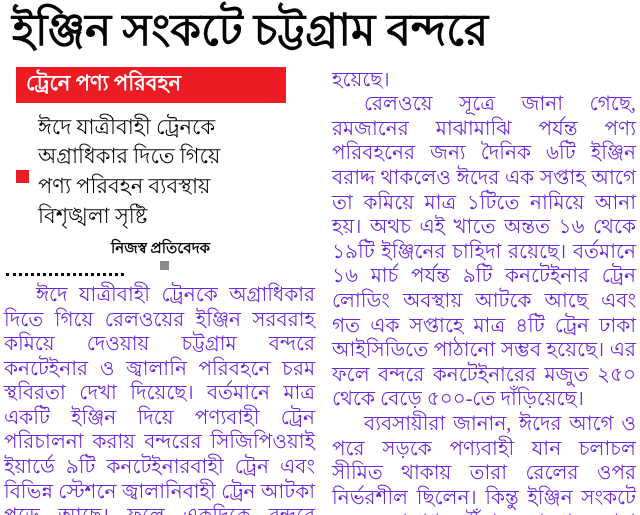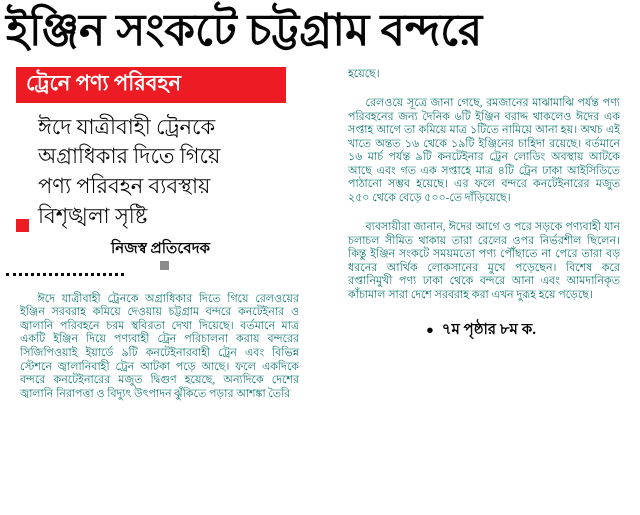--- a/index.html
+++ b/index.html
@@ -11,21 +11,21 @@
     position: relative;
     width: 640px;
     height: 515px;
     background: #ffffff;
     overflow: hidden;
     font-family: "Liberation Serif", serif;
     color: #0a0a0a;
   }
   .headline {
     margin: 0;
-    padding: 4px 4px 0 6px;
+    padding: 4px 4px 0 12px;
     font-size: 44px;
     line-height: 1.22;
     font-weight: 700;
     color: #050505;
     letter-spacing: 0px;
   }
   .columns {
     display: flex;
     gap: 17px;
     padding: 7px 2px 0 2px;
@@ -48,21 +48,21 @@
     font-weight: 700;
     font-size: 21px;
     line-height: 1.0;
     padding: 6px 12px 9px 10px;
     margin: 2px 2px 10px 12px;
     width: 270px;
     box-sizing: border-box;
   }
   .summary {
     display: flex;
-    align-items: flex-end;
+    align-items: center;
     margin: 0 0 4px 12px;
     width: 230px;
   }
   .red-square {
     flex: 0 0 auto;
     width: 13px;
     height: 13px;
     background: #ed1c24;
     margin: 9px 9px 0 0;
   }
@@ -88,25 +88,25 @@
     background: #8a8a8a;
     margin-left: 7px;
   }
   .dotted-rule {
     width: 118px;
     height: 0;
     border-bottom: 3px dotted #0a0a0a;
     margin: 3px 0 6px 2px;
   }
   p.body {
-    margin: 16px;
-    font-size: 11px;
+    margin: 0;
+    font-size: 20px;
     line-height: 1.23;
     text-align: justify;
-    color: #0f766e;
+    color: #6d28d9;
   }
   p.body.indent {
     text-indent: 1.6em;
   }
   .col-right p.body.first {
     margin-top: 2px;
   }
   .continuation {
     margin-top: 2px;
     text-align: center;

